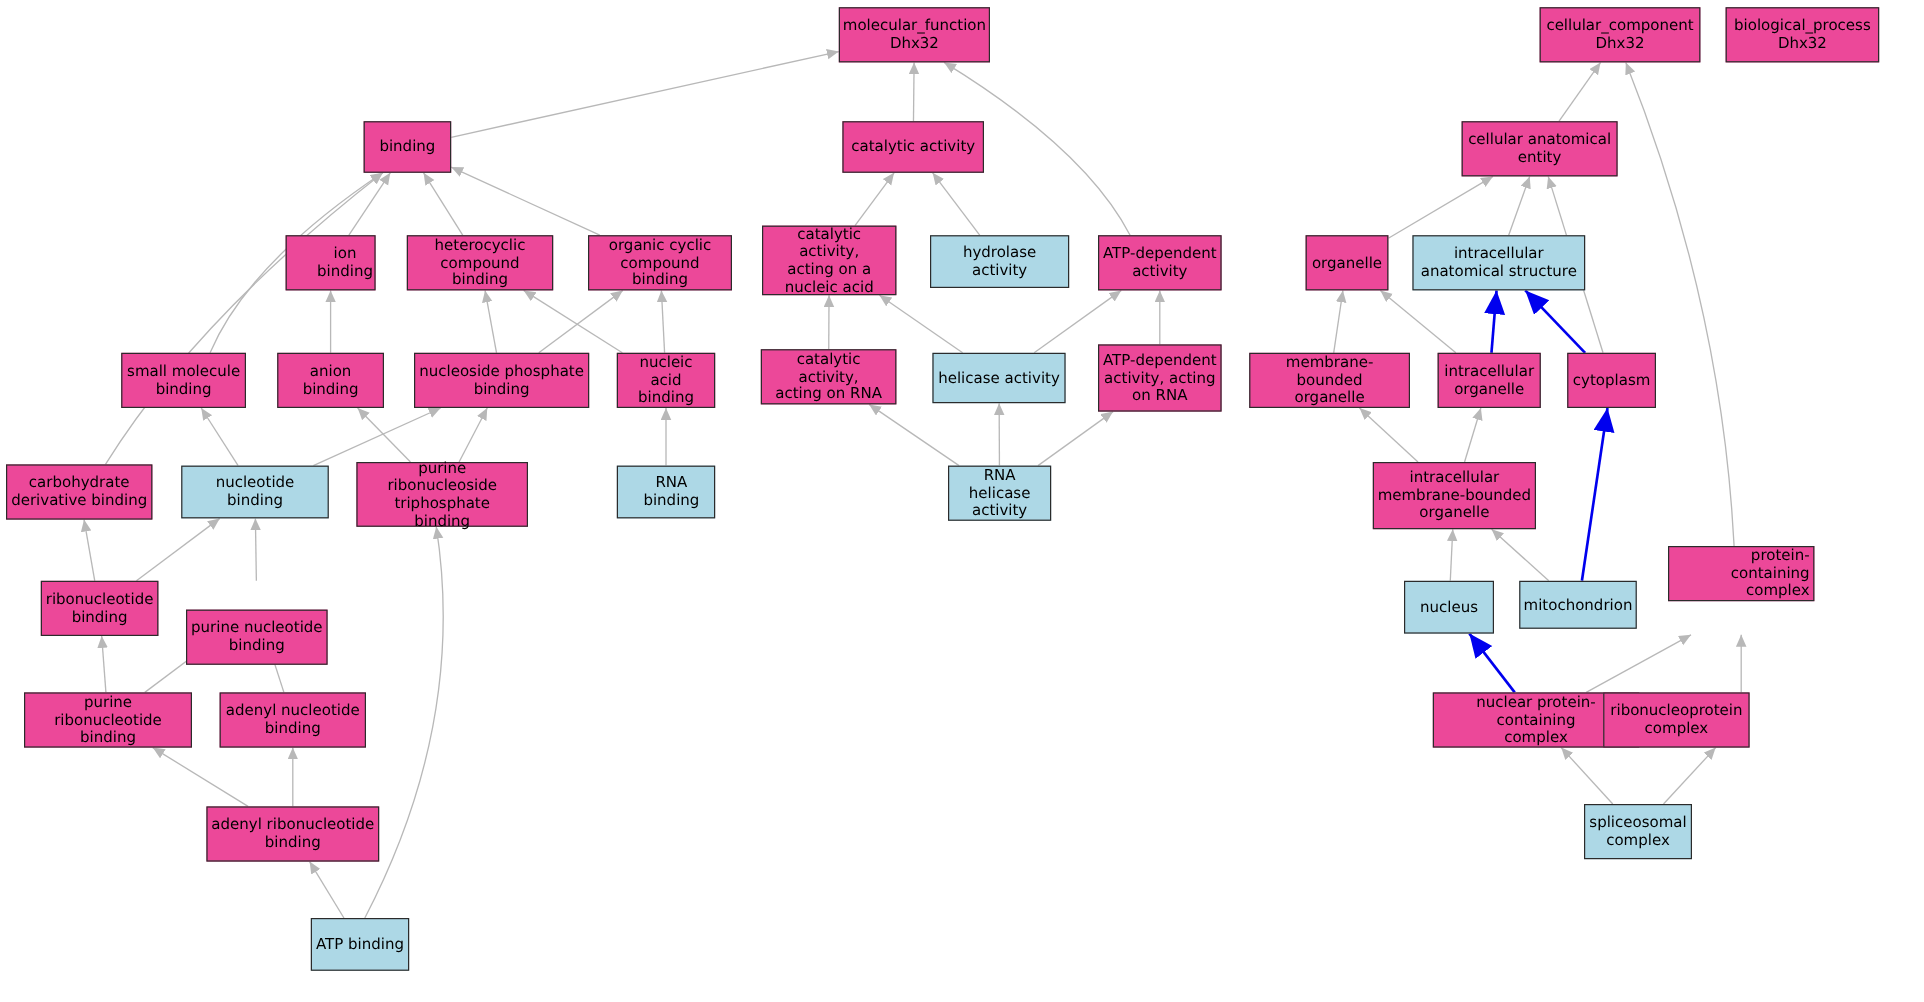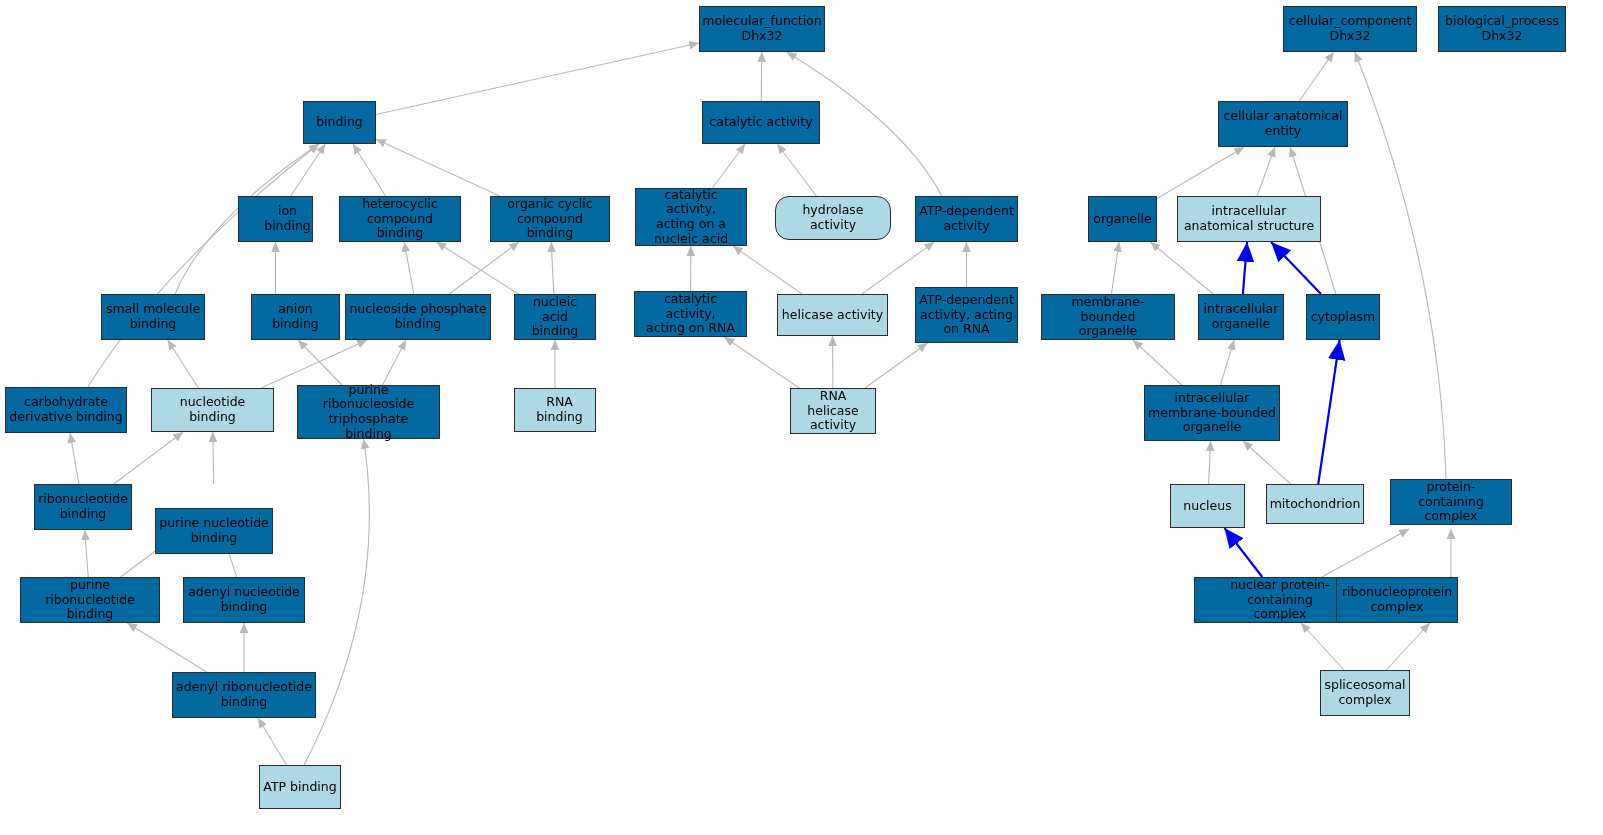--- a/index.html
+++ b/index.html
@@ -9,21 +9,21 @@
     height:835px;
     background:#ffffff;
     font-family:"DejaVu Sans","Liberation Sans",sans-serif;
     overflow:hidden;
   }
   #edges{position:absolute;left:0;top:0;width:1603px;height:835px;}
   .node{
     position:absolute;
     box-sizing:border-box;
     border:1.4px solid #2b2b2b;
-    background:#0369a1;
+    background:#ec4899;
     display:flex;
     align-items:center;
     justify-content:center;
     text-align:center;
     font-size:12.5px;
     line-height:1.18;
     color:#000000;
     padding:1px 3px;
     white-space:pre-line;
     z-index:2;
@@ -115,29 +115,29 @@
       <div class="node" style="left: 1218px; top: 101px; width: 130px; height: 46px;">cellular anatomical
 entity</div>
       <div class="node" style="left: 238px; top: 196px; width: 75px; height: 46px; padding-left: 27px;">ion binding</div>
       <div class="node" style="left: 339px; top: 196px; width: 122px; height: 46px;">heterocyclic
 compound binding</div>
       <div class="node" style="left: 490px; top: 196px; width: 120px; height: 46px;">organic cyclic
 compound binding</div>
       <div class="node" style="left: 635px; top: 188px; width: 112px; height: 58px;">catalytic activity,
 acting on a
 nucleic acid</div>
-      <div class="node hl" style="left: 775px; top: 196px; width: 116px; height: 44px; border-radius: 14px;">hydrolase activity</div>
+      <div class="node hl" style="left: 775px; top: 196px; width: 116px; height: 44px;">hydrolase activity</div>
       <div class="node" style="left: 915px; top: 196px; width: 103px; height: 46px;">ATP-dependent
 activity</div>
       <div class="node" style="left: 1088px; top: 196px; width: 69px; height: 46px;">organelle</div>
       <div class="node hl" style="left: 1177px; top: 196px; width: 144px; height: 46px;">intracellular
 anatomical structure</div>
       <div class="node" style="left: 101px; top: 294px; width: 104px; height: 46px;">small molecule
 binding</div>
-      <div class="node" style="left: 231px; top: 294px; width: 89px; height: 46px; margin-left: 20px;">anion binding</div>
+      <div class="node" style="left: 231px; top: 294px; width: 89px; height: 46px;">anion binding</div>
       <div class="node" style="left: 345px; top: 294px; width: 146px; height: 46px;">nucleoside phosphate
 binding</div>
       <div class="node" style="left: 514px; top: 294px; width: 82px; height: 46px;">nucleic acid
 binding</div>
       <div class="node" style="left: 634px; top: 291px; width: 113px; height: 46px;">catalytic activity,
 acting on RNA</div>
       <div class="node hl" style="left: 777px; top: 294px; width: 111px; height: 42px;">helicase activity</div>
       <div class="node" style="left: 915px; top: 287px; width: 103px; height: 56px;">ATP-dependent
 activity, acting
 on RNA</div>
@@ -157,21 +157,21 @@
 activity</div>
       <div class="node" style="left: 1144px; top: 385px; width: 136px; height: 56px;">intracellular
 membrane-bounded
 organelle</div>
       <div class="node" style="left: 34px; top: 484px; width: 98px; height: 46px;">ribonucleotide
 binding</div>
       <div class="node" style="left: 155px; top: 508px; width: 118px; height: 46px;">purine nucleotide
 binding</div>
       <div class="node hl" style="left: 1170px; top: 484px; width: 75px; height: 44px;">nucleus</div>
       <div class="node hl" style="left: 1266px; top: 484px; width: 98px; height: 40px;">mitochondrion</div>
-      <div class="node" style="left: 1390px; top: 479px; width: 122px; height: 46px;">protein-containing
+      <div class="node" style="left: 1390px; top: 455px; width: 122px; height: 46px; text-align: right;">protein-containing
 complex</div>
       <div class="node" style="left: 20px; top: 577px; width: 140px; height: 46px;">purine ribonucleotide
 binding</div>
       <div class="node" style="left: 183px; top: 577px; width: 122px; height: 46px;">adenyl nucleotide
 binding</div>
       <div class="node" style="left: 1194px; top: 577px; width: 172px; height: 46px;">nuclear protein-containing
 complex</div>
       <div class="node" style="left: 1336px; top: 577px; width: 122px; height: 46px;">ribonucleoprotein
 complex</div>
       <div class="node" style="left: 172px; top: 672px; width: 144px; height: 46px;">adenyl ribonucleotide

